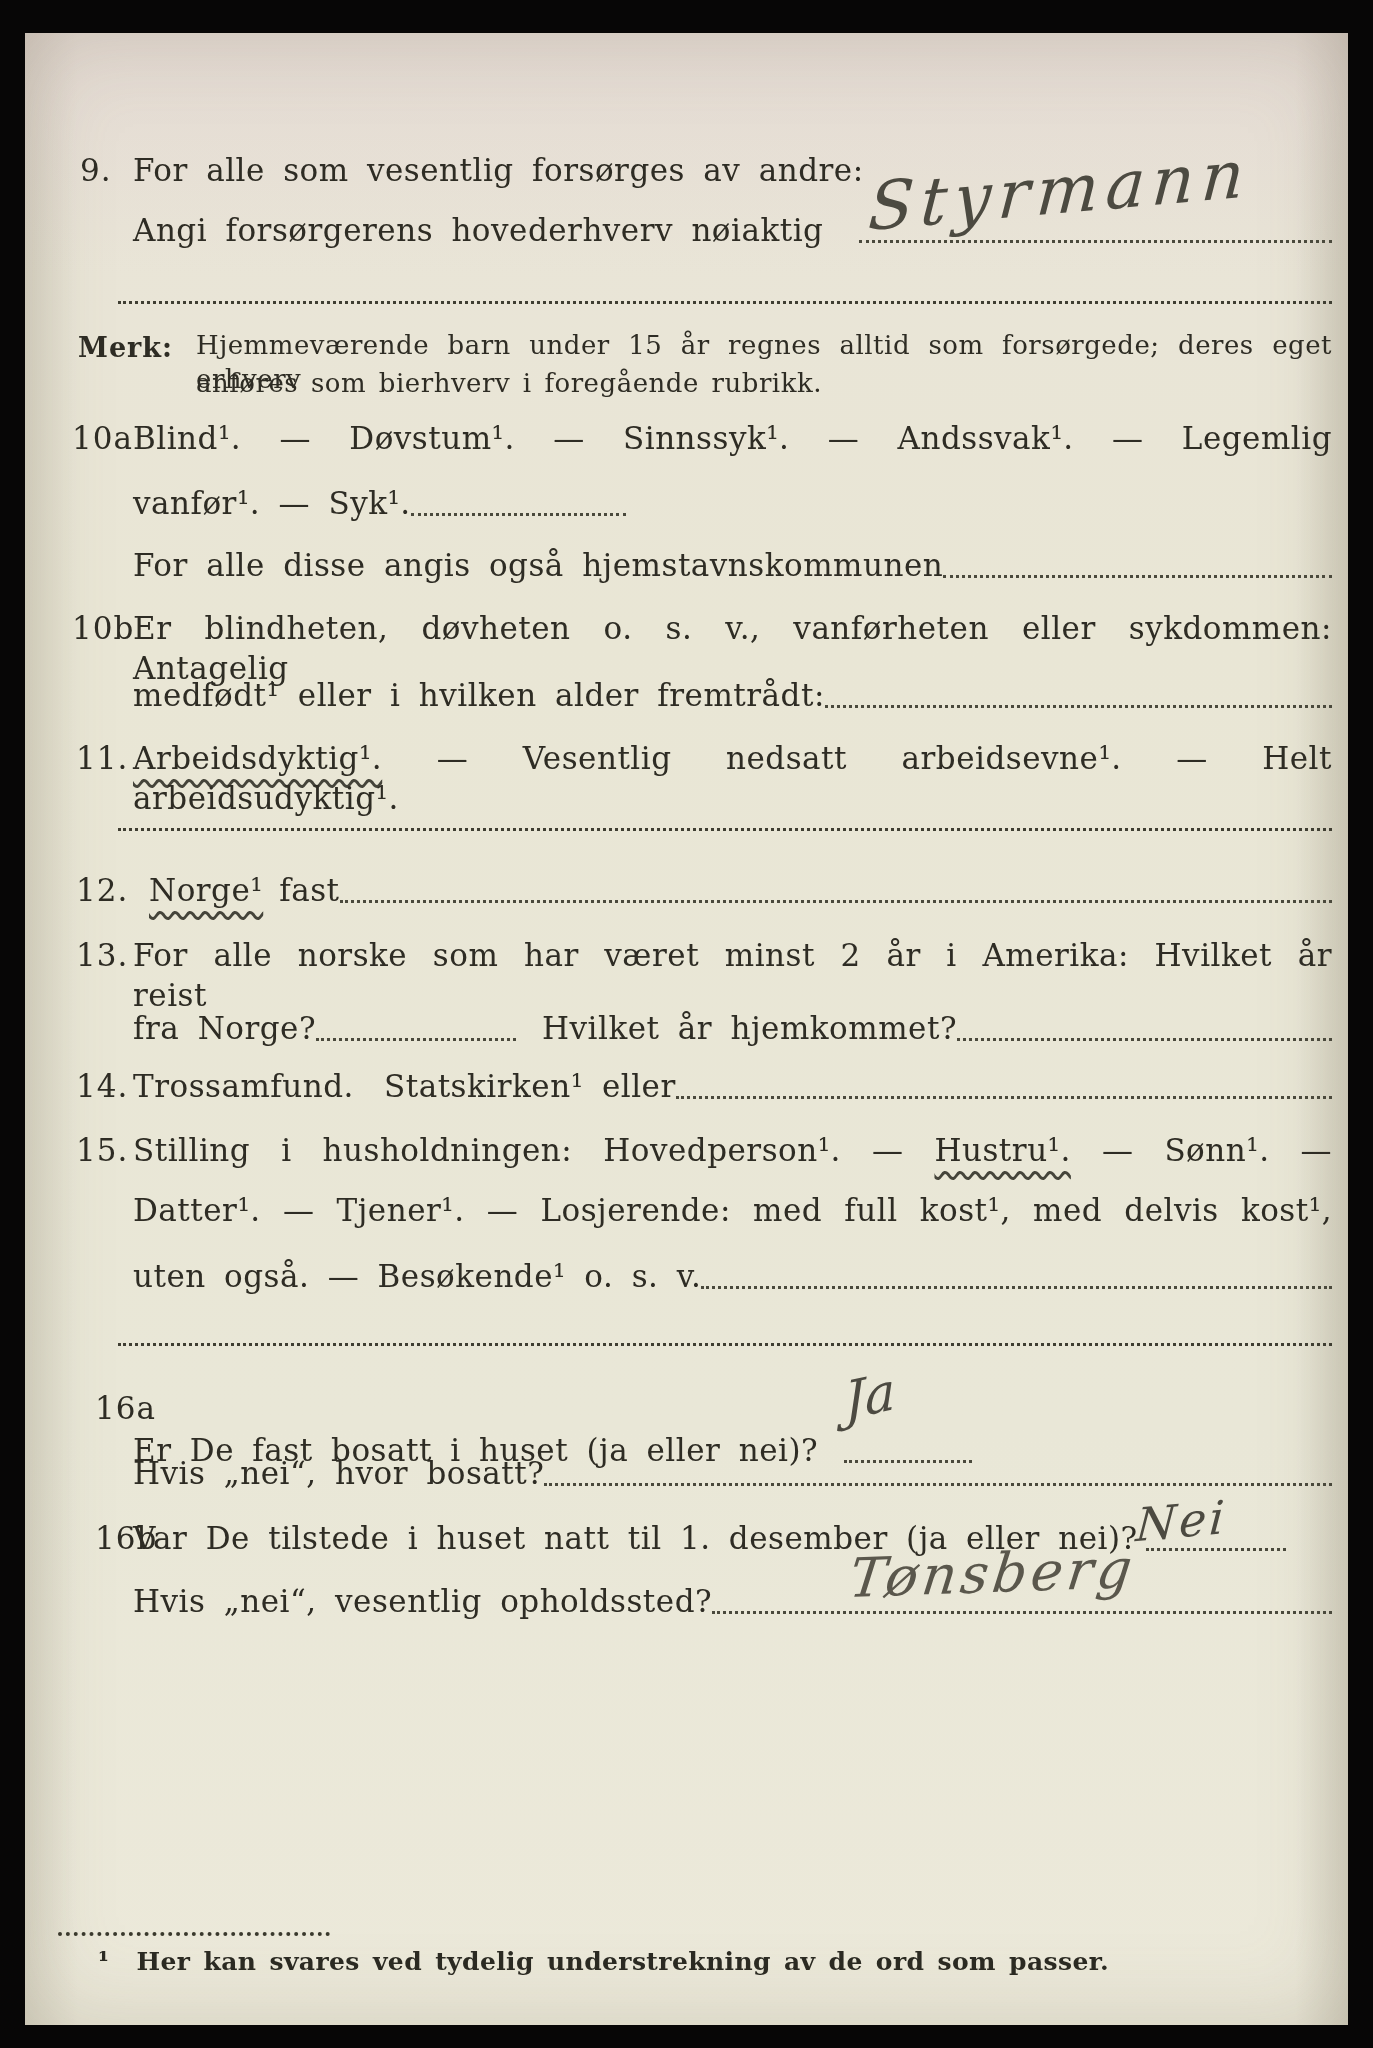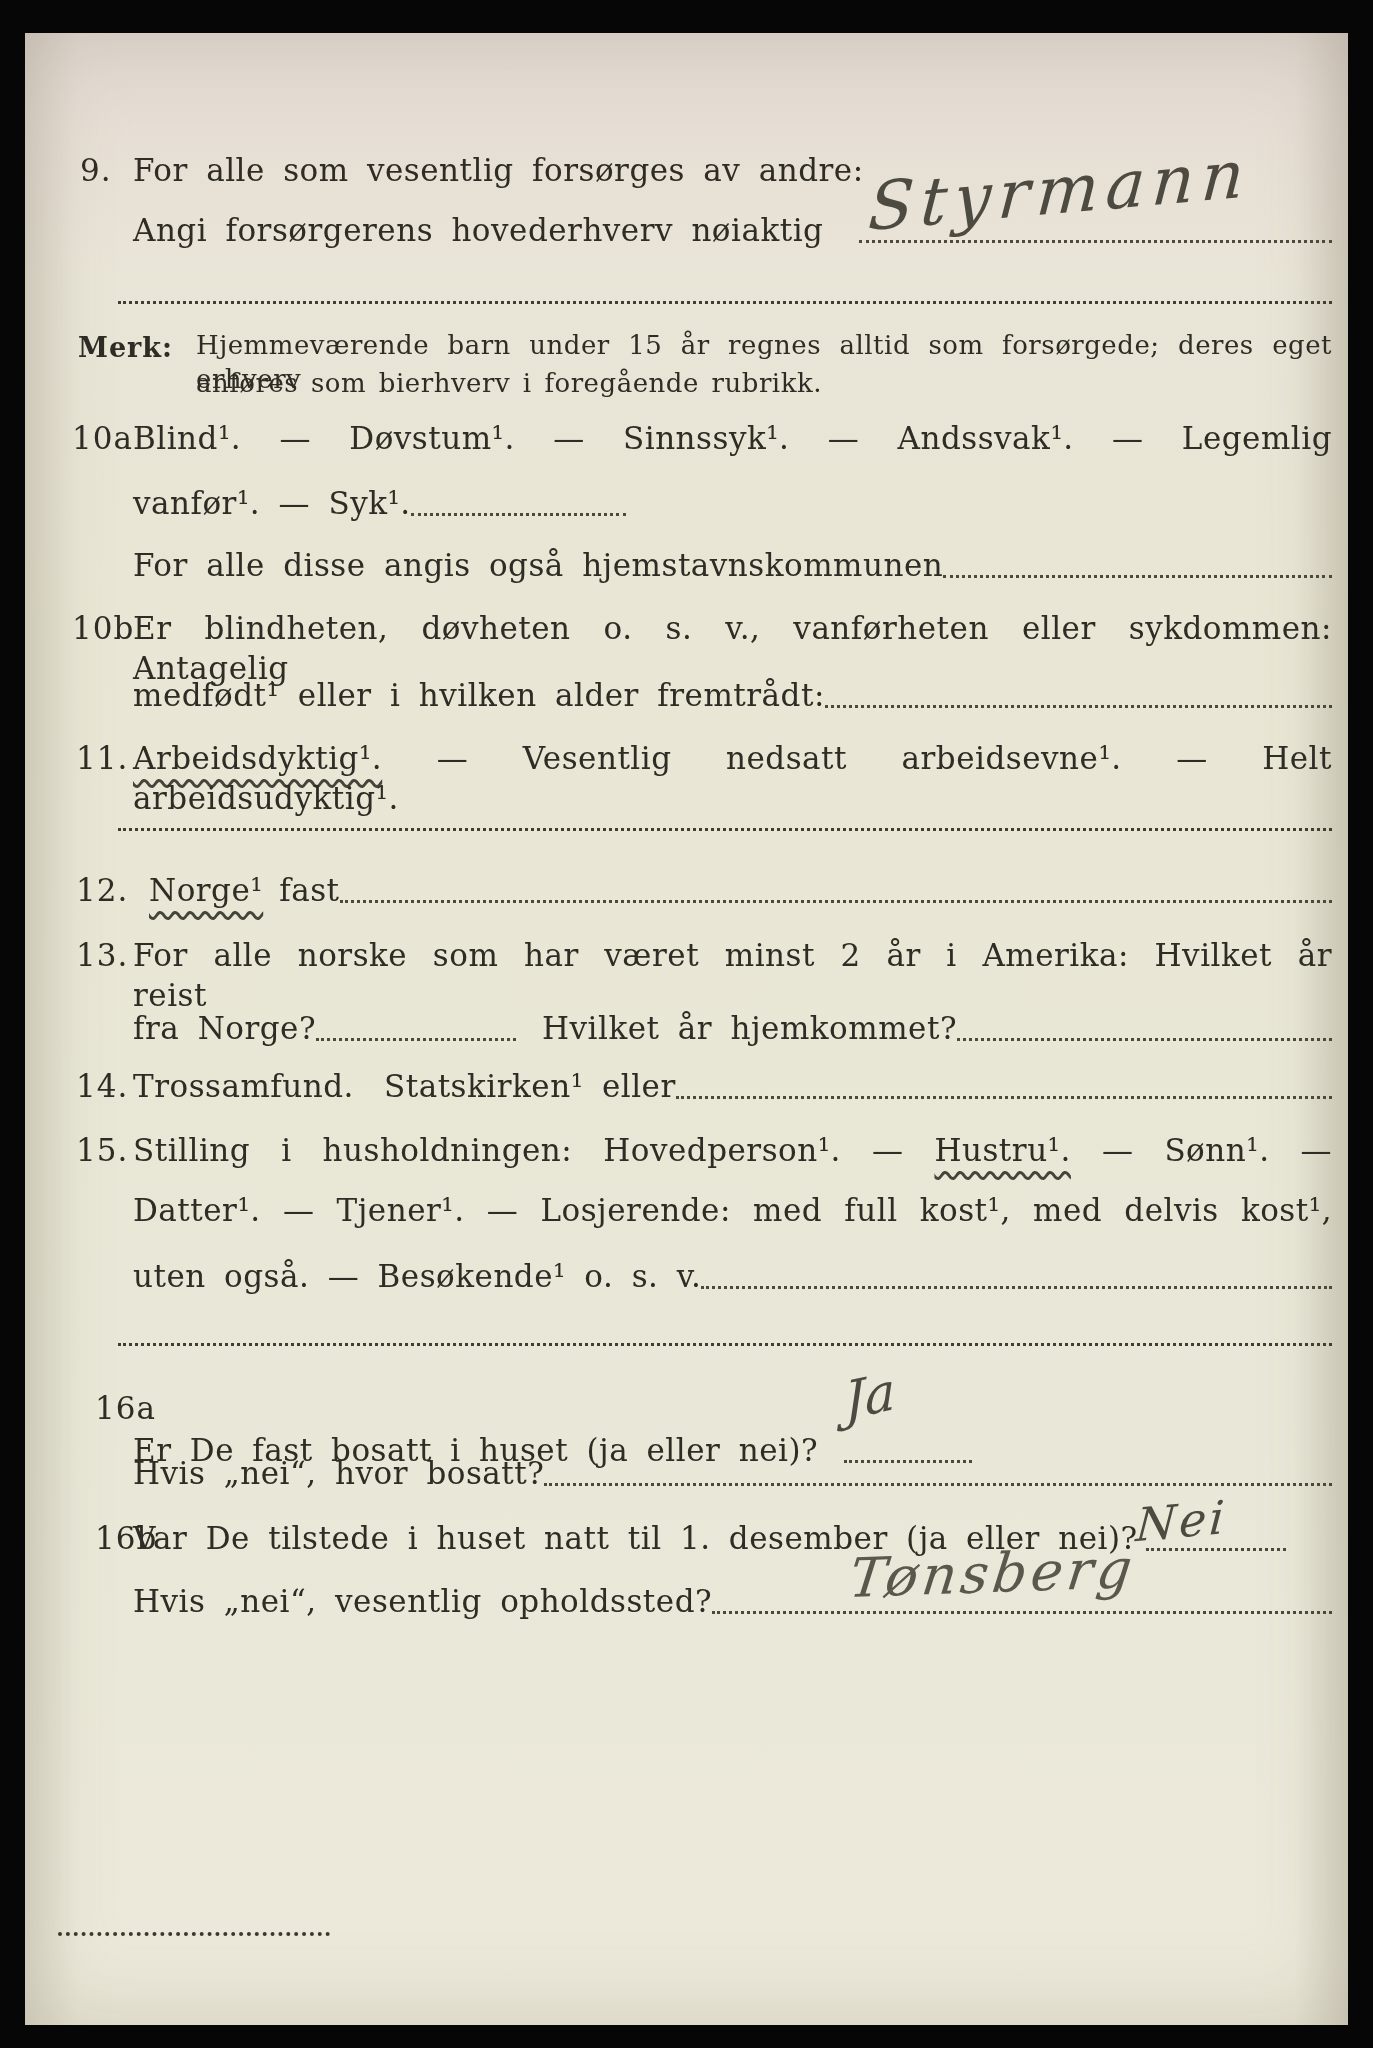--- a/index.html
+++ b/index.html
@@ -131,13 +131,17 @@
     <span class="lead" style="width:140px;margin-left:8px;"></span>
   </div>
   <div class="hw" style="top:1494px;left:1136px;font-size:46px;letter-spacing:3px;transform:rotate(-5deg) skewX(-9deg);">Nei</div>
   <div class="row" style="top:1581px;">
     <span>Hvis „nei“, vesentlig opholdssted?</span>
     <span class="lead grow"></span>
   </div>
   <div class="hw" style="top:1542px;left:850px;font-size:54px;letter-spacing:4px;color:#5a574c;transform:rotate(-2deg) skewX(-9deg);">Tønsberg</div>
 
   <div class="footsep" style="top:1932px;left:58px;width:272px;"></div>
+  <div class="foot" style="top:1946px;left:98px;">
+    <span>¹</span>
+    <span style="margin-left:14px;">Her kan svares ved tydelig understrekning av de ord som passer.</span>
+  </div>
 </div>
 
 </body></html>

